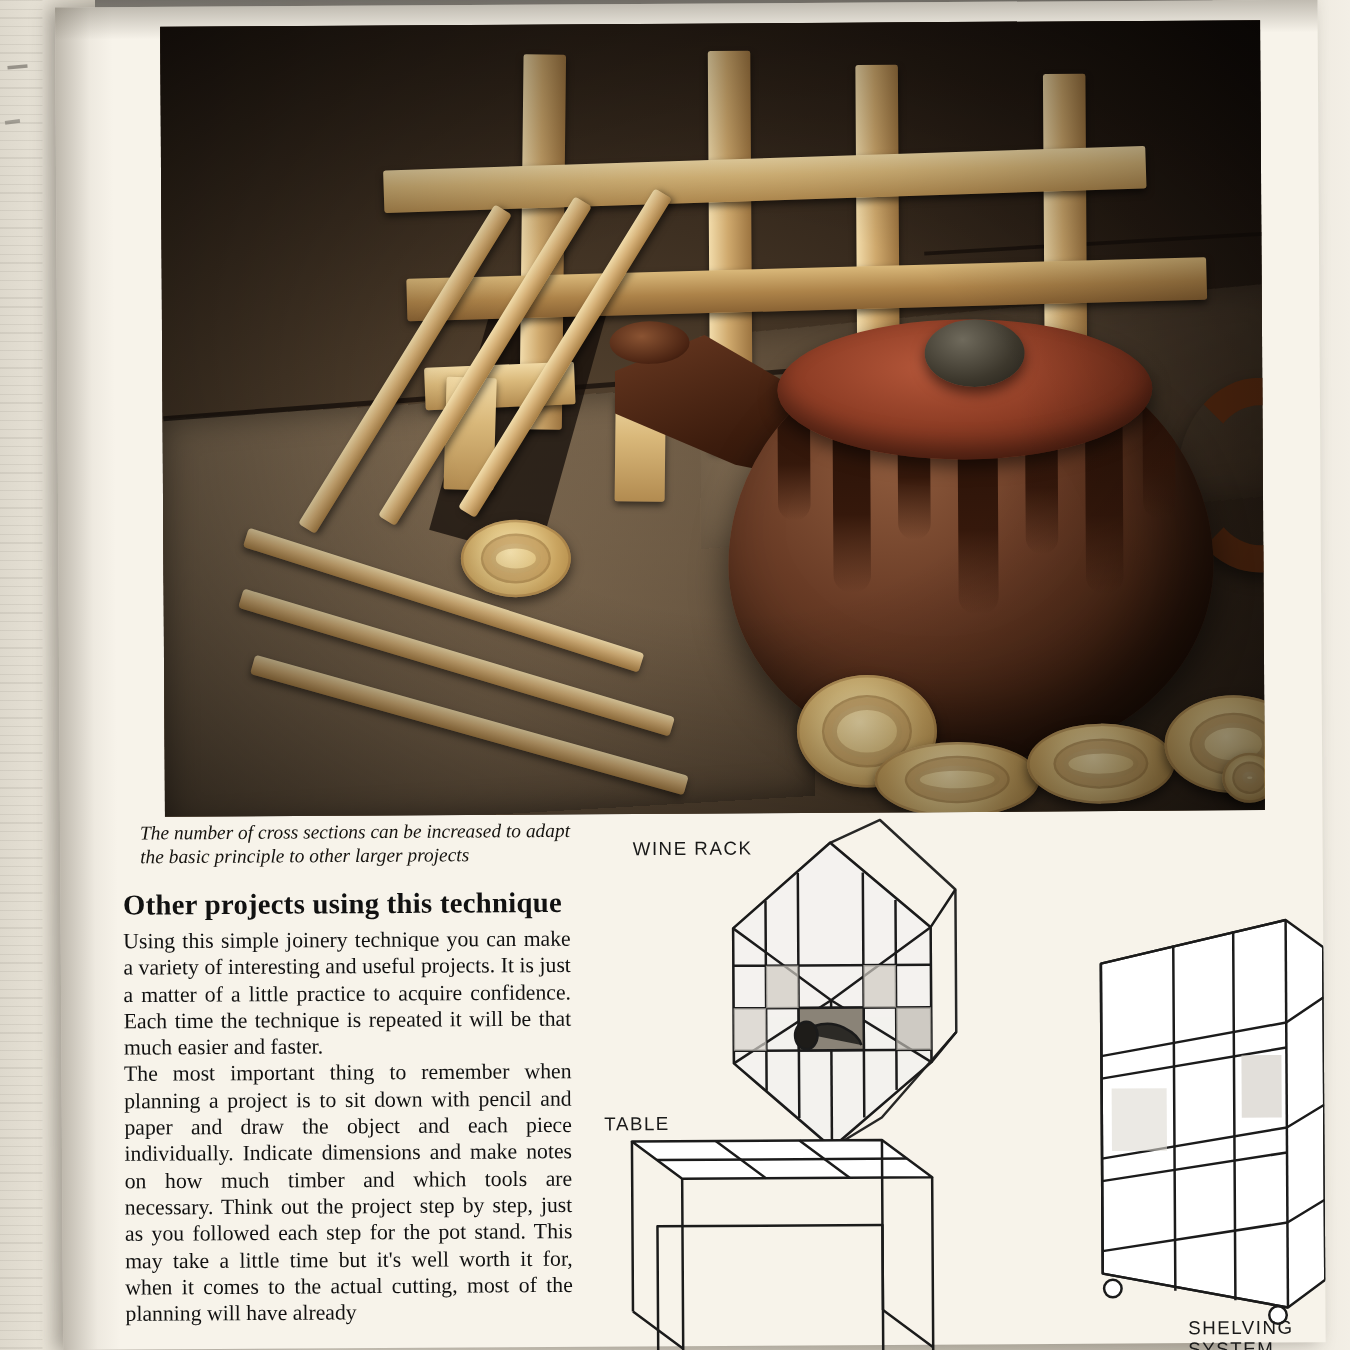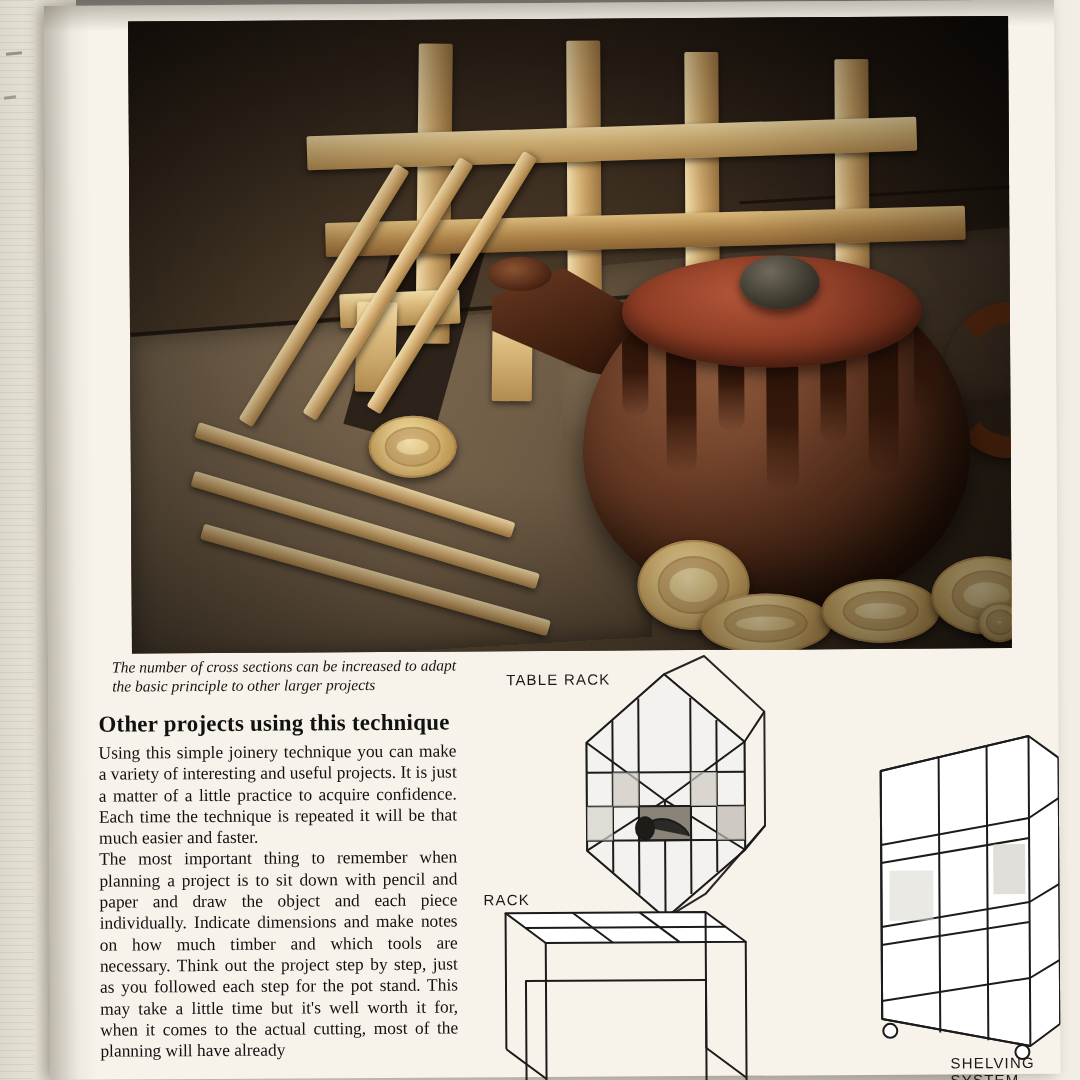--- a/index.html
+++ b/index.html
@@ -316,22 +316,22 @@
 
     <div class="col-left">
       <h2 class="heading">Other projects using this technique</h2>
       <div class="body-text">
         <p>Using this simple joinery technique you can make a variety of interesting and useful projects. It is just a matter of a little practice to acquire confidence. Each time the technique is repeated it will be that much easier and faster.</p>
         <p>The most important thing to remember when planning a project is to sit down with pencil and paper and draw the object and each piece individually. Indicate dimensions and make notes on how much timber and which tools are necessary. Think out the project step by step, just as you followed each step for the pot stand. This may take a little time but it's well worth it for, when it comes to the actual cutting, most of the planning will have already</p>
       </div>
     </div>
 
     <div class="diagram-area">
-      <div class="dia-label" style="left:38px;top:20px;">TABLE RACK</div>
-      <div class="dia-label" style="left:14px;top:240px;">RACK</div>
+      <div class="dia-label" style="left:38px;top:20px;">WINE RACK</div>
+      <div class="dia-label" style="left:14px;top:240px;">TABLE</div>
       <div class="dia-label" style="left:480px;top:406px;">SHELVING SYSTEM</div>
 
       <svg width="590" height="432" viewBox="0 0 590 432">
         <g fill="none" stroke="#1b1b1b" stroke-width="2" stroke-linejoin="round">
 
           <g>
             <polygon points="118,92 196,24 276,92 276,200 196,268 118,200" fill="#ffffff"></polygon>
             <polygon points="118,92 196,24 276,92 276,200 196,268 118,200" fill="#e9e6df" opacity="0.5"></polygon>
             <path d="M118,92 L196,150 L276,92"></path>
             <path d="M196,150 L196,268"></path>

